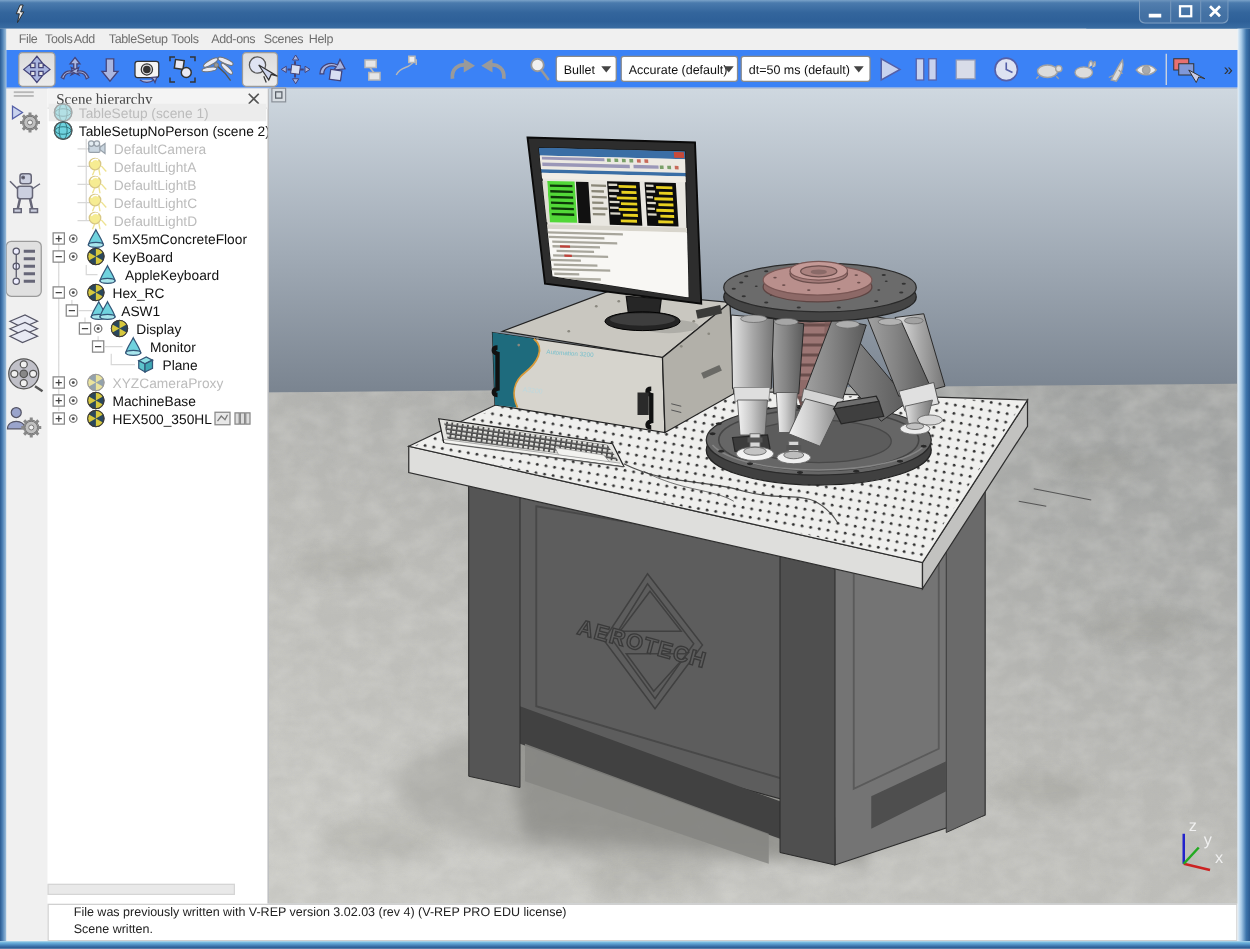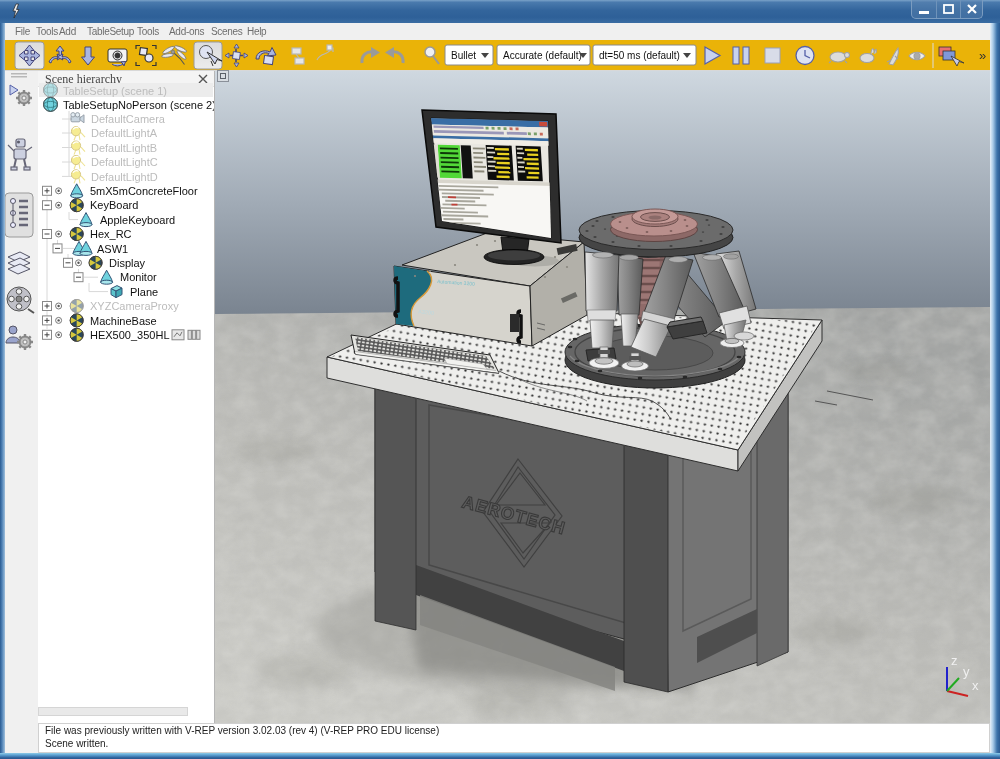--- a/index.html
+++ b/index.html
@@ -7,28 +7,28 @@
 #win { position:absolute; left:0; top:0; width:1000px; height:759px; background:#f0f0f0; }
 #titlebar { position:absolute; left:0; top:0; width:1000px; height:23px;
   background:linear-gradient(#7ba3c9 0%, #4a7aad 10%, #33659c 45%, #2e6098 75%, #3a6da3 100%); }
 #titletext { position:absolute; left:36px; top:6px; font-size:10px; color:#f4f6f8; letter-spacing:-0.1px; }
 #capbtns { position:absolute; right:17px; top:0; width:72px; height:19px; background:rgba(90,130,175,0.45);
   border:1px solid #7b9cc0; border-top:none; border-radius:0 0 5px 5px; display:flex; }
 .cb { flex:1; border-right:1px solid #6f93ba; position:relative; }
 .cb:last-child { border-right:none; }
 #menubar { position:absolute; left:5px; top:23px; width:864px; height:17px; background:#f0f0f0; font-size:10px; color:#6e6e6e; letter-spacing:-0.3px; }
 #menubar span { position:absolute; top:3px; }
-#toolbar { position:absolute; left:5px; top:40px; width:990px; height:31px; background:#eab308; border-bottom:1px solid #d8d8d8; }
+#toolbar { position:absolute; left:5px; top:40px; width:990px; height:31px; background:#3b82f6; border-bottom:1px solid #d8d8d8; }
 #lefttb { position:absolute; left:0px; top:71px; width:38px; height:682px; background:#f0f0f0; }
 #hier { position:absolute; left:38px; top:71px; width:177px; height:652px; background:#ffffff; border-right:1px solid #b6b6b6; font-size:12px; }
 #hiertitle { position:absolute; left:0; top:0; width:176px; height:16px; background:#f4f4f4; border-bottom:1px solid #e0e0e0;font-family:Liberation Serif, serif; }
 #hiertitle span { position:absolute; left:7px; top:1px; color:#444; font-size:12px; }
 #viewport { position:absolute; left:215px; top:71px; width:775px; height:652px; background:#9aa5b0; }
 #statusbar { position:absolute; left:38px; top:723px; width:952px; height:30px; background:#fff; border:1px solid #d0d0d0; font-size:10px; color:#222; }
-#statusbar div { margin-left:6px; line-height:12px; margin-top:1px; }
+#statusbar div { margin-left:20px; line-height:12px; margin-top:1px; }
 .bordL { position:absolute; left:0; top:23px; width:5px; height:730px; background:linear-gradient(90deg,#2a5a91,#4d80b4 40%,#9fc0dd); }
 .bordR { position:absolute; right:0; top:23px; width:10px; height:730px; background:linear-gradient(90deg,#e8f2fa,#a8cbe8 30%,#3c74ab 70%,#2a5a91); }
 .bordB { position:absolute; left:0; top:753px; width:1000px; height:6px; background:linear-gradient(#8ecbe8,#5a9fd0 35%,#33669f 75%,#27568d); }
 </style>
 </head>
 <body>
 <div id="win">
   <div id="titlebar">
     <svg width="14" height="16" style="position:absolute;left:9px;top:3px" viewBox="0 0 14 16">
       <path d="M7 1 L4 8 L6.5 8 L5 15 L10 6.5 L7.5 6.5 L9.5 1 Z" fill="#e8e8e8" stroke="#222" stroke-width="0.7"></path>

